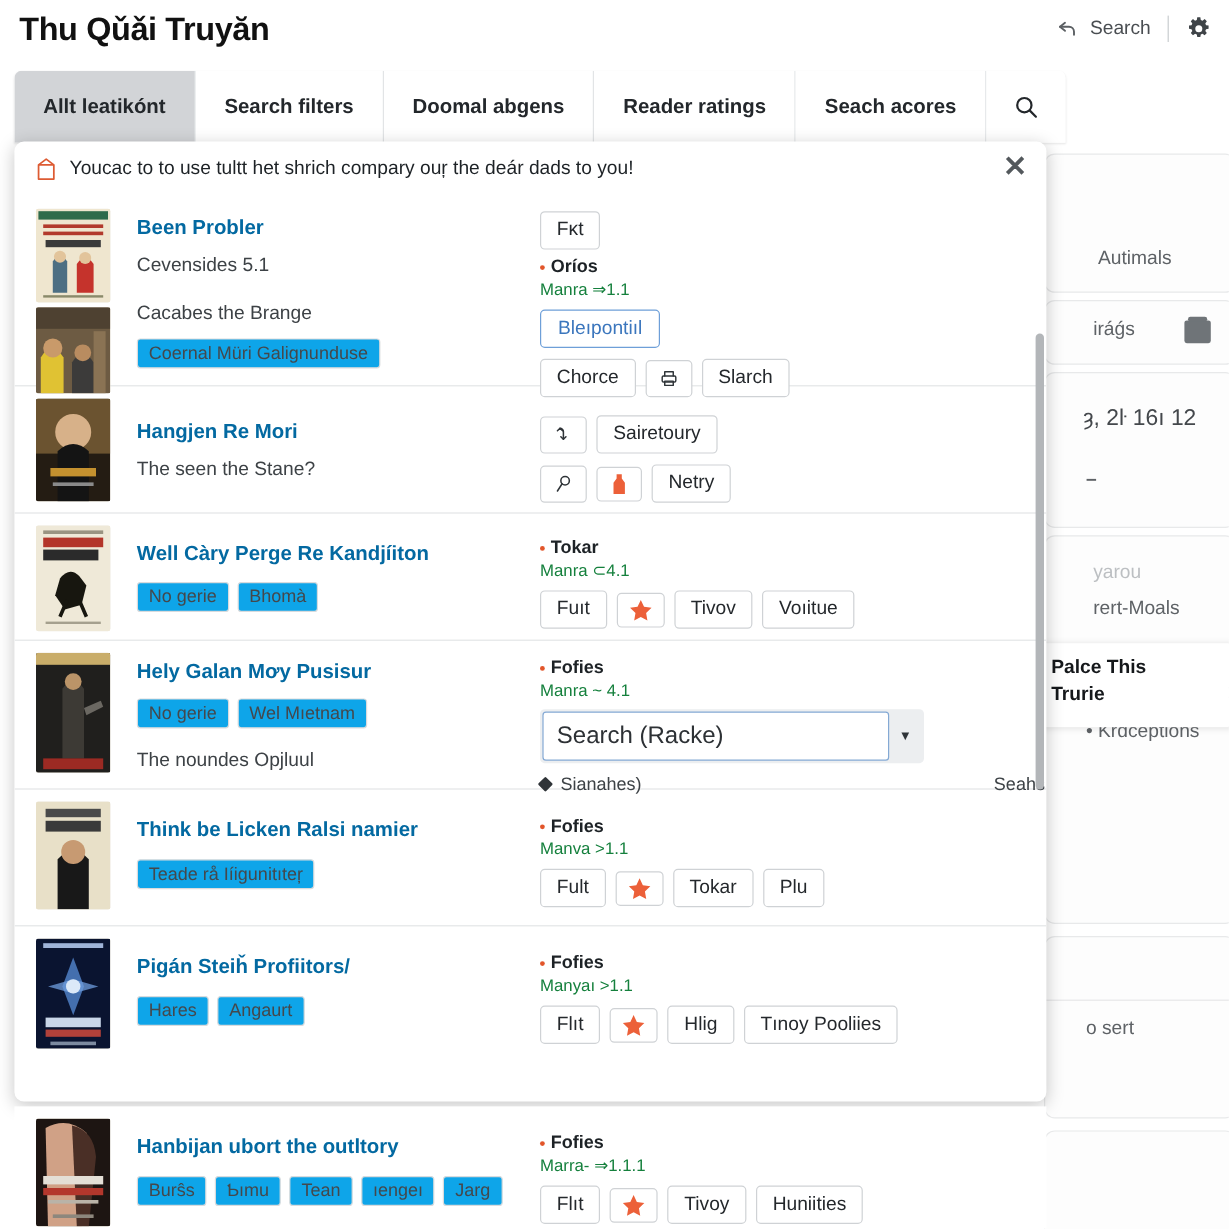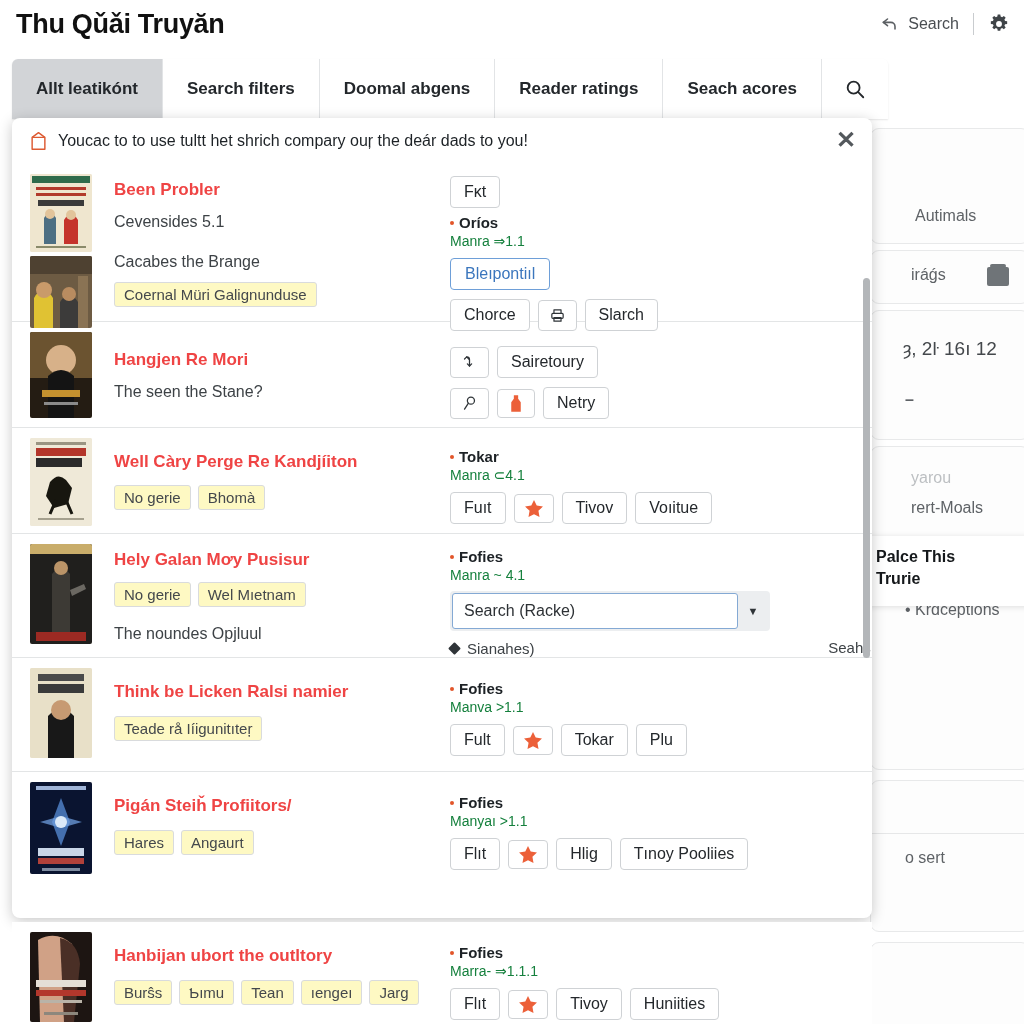--- a/index.html
+++ b/index.html
@@ -223,40 +223,40 @@
   .cover svg { display: block; width: 100%; height: 100%; }
 
   .row-main {
     flex: 0 0 352px;
     padding-left: 22px;
     box-sizing: border-box;
   }
   .book-title {
     font-size: 17px;
     font-weight: bold;
-    color: #ef4444;
+    color: #0369a1;
     margin-top: 6px;
     white-space: nowrap;
   }
   .book-sub {
     font-size: 16px;
     color: #3d4246;
     margin-top: 13px;
     white-space: nowrap;
   }
   .chip-row {
     display: flex;
     gap: 7px;
     margin-top: 11px;
     flex-wrap: wrap;
   }
   .chip {
     border: 1px solid #d9dbdd;
     border-radius: 3px;
-    background: #fef9c3;
+    background: #0ea5e9;
     padding: 3px 9px;
     font-size: 15px;
     color: #44484c;
     white-space: nowrap;
   }
 
   .row-actions {
     flex: 1 1 auto;
     padding-left: 6px;
     position: relative;
@@ -324,21 +324,21 @@
     width: 320px;
     padding: 2px;
     box-sizing: border-box;
   }
   .combo-input {
     flex: 1 1 auto;
     border: 1px solid #84a9d4;
     border-radius: 3px;
     background: #ffffff;
     padding: 8px 11px;
-    font-size: 16px;
+    font-size: 20px;
     color: #2d3135;
     font-family: "Liberation Sans", sans-serif;
     box-sizing: border-box;
     outline: none;
   }
   .combo-arrow {
     width: 30px;
     display: flex;
     align-items: center;
     justify-content: center;

